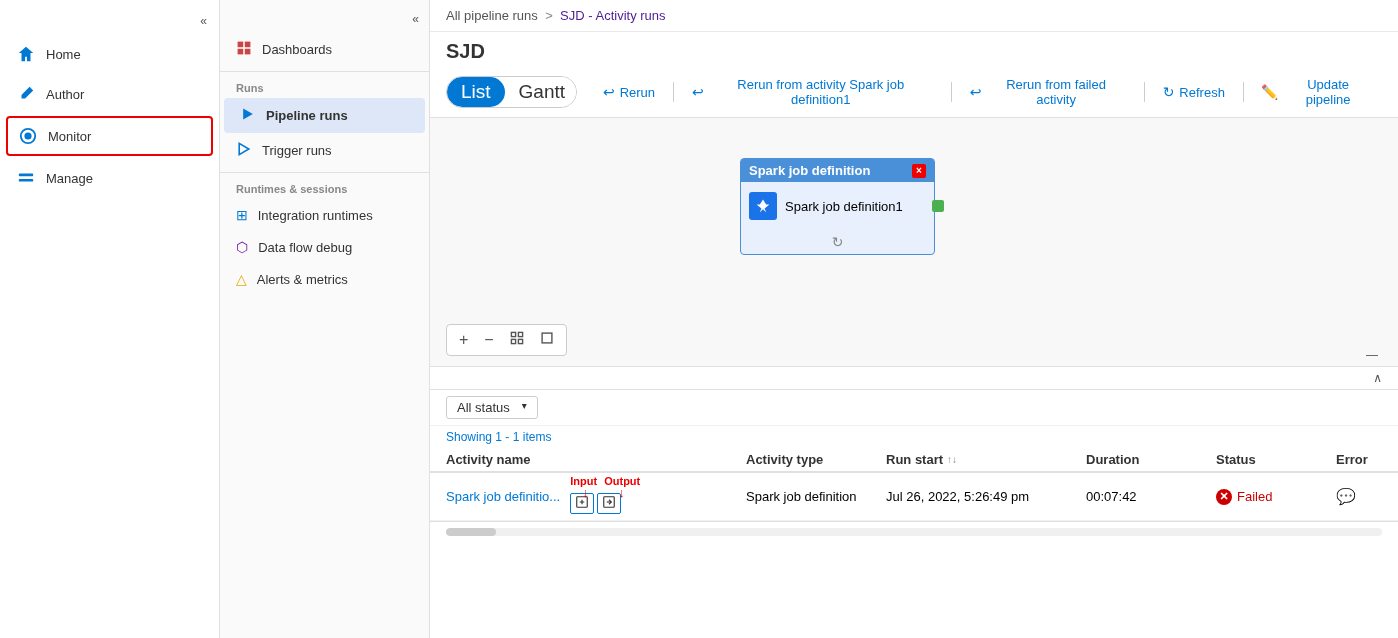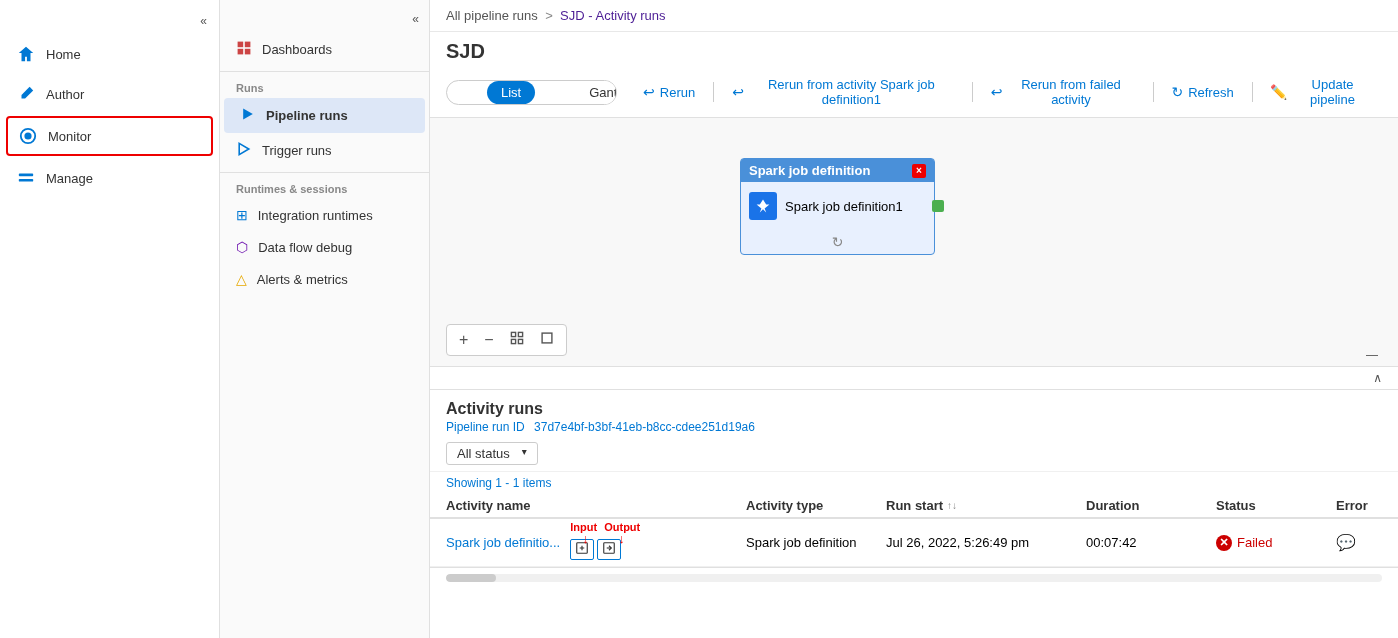--- a/index.html
+++ b/index.html
@@ -91,24 +91,23 @@
     .view-tabs {
       display: flex;
       border: 1px solid #ccc;
       border-radius: 20px;
       overflow: hidden;
       margin-right: 12px;
     }
     .view-tab {
       padding: 4px 14px;
       cursor: pointer;
-      font-size: 13px;
+      font-size: 19px;
       color: #333;
       background: #fff;
-      margin-left: 40px;
     }
     .view-tab.active {
       background: #0078d4;
       color: white;
       border-radius: 20px;
     }
 
     .toolbar-btn {
       display: flex;
       align-items: center;
@@ -529,27 +528,20 @@
     <div style="position:absolute; bottom:0; right:16px; display:flex; align-items:center;">
       <span style="cursor:pointer; font-size:12px; color:#555; padding:4px;">—</span>
     </div>
   </div>
 
   <div class="collapse-bar">
     <span style="cursor:pointer; font-size:12px; color:#555;">∧</span>
   </div>
 
   <div class="activity-runs">
-    <div class="activity-runs-header">
-      <div class="activity-runs-title">Activity runs</div>
-      <div class="pipeline-run-id">
-        <span>Pipeline run ID</span>
-        <span style="margin-left:6px; color:#0078d4;">37d7e4bf-b3bf-41eb-b8cc-cdee251d19a6</span>
-      </div>
-    </div>
 
     <div class="status-filter">
       <button class="status-filter-btn">
         <span>All status</span>
         <span style="font-size:10px;">▾</span>
       </button>
     </div>
 
     <div class="showing-label">Showing 1 - 1 items</div>
 

